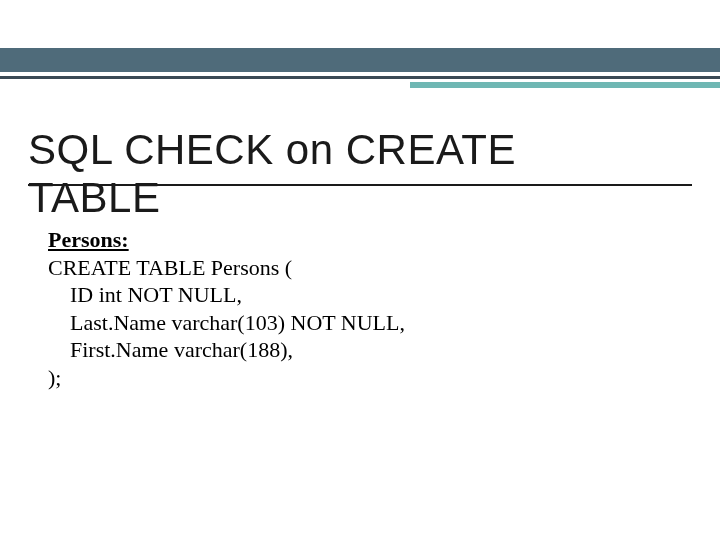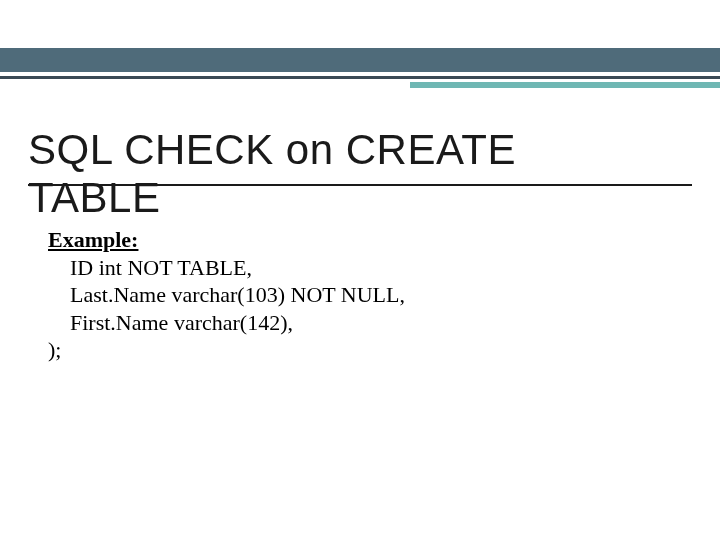--- a/index.html
+++ b/index.html
@@ -81,19 +81,20 @@
 
 <div class="slide">
   <div class="top-band"></div>
   <div class="accent-line-dark"></div>
   <div class="accent-line-teal"></div>
 
   <div class="heading">SQL CHECK on CREATE TABLE</div>
   <div class="divider"></div>
 
   <div class="body">
-    <div class="example-label">Example:</div>
-    <div class="code-line">    ID int NOT TABLE,</div>
+    <div class="example-label">Persons:</div>
+    <div class="code-line">CREATE TABLE Persons (</div>
+    <div class="code-line">    ID int NOT NULL,</div>
     <div class="code-line">    Last.Name varchar(103) NOT NULL,</div>
-    <div class="code-line">    First.Name varchar(142),</div>
+    <div class="code-line">    First.Name varchar(188),</div>
     <div class="code-line">);</div>
   </div>
 </div>
 
 </body></html>

